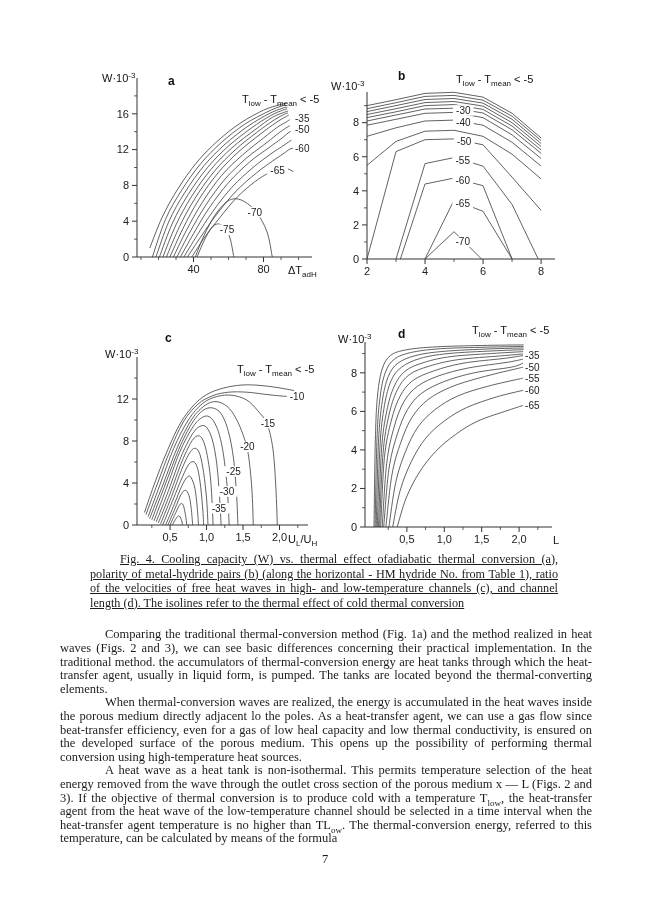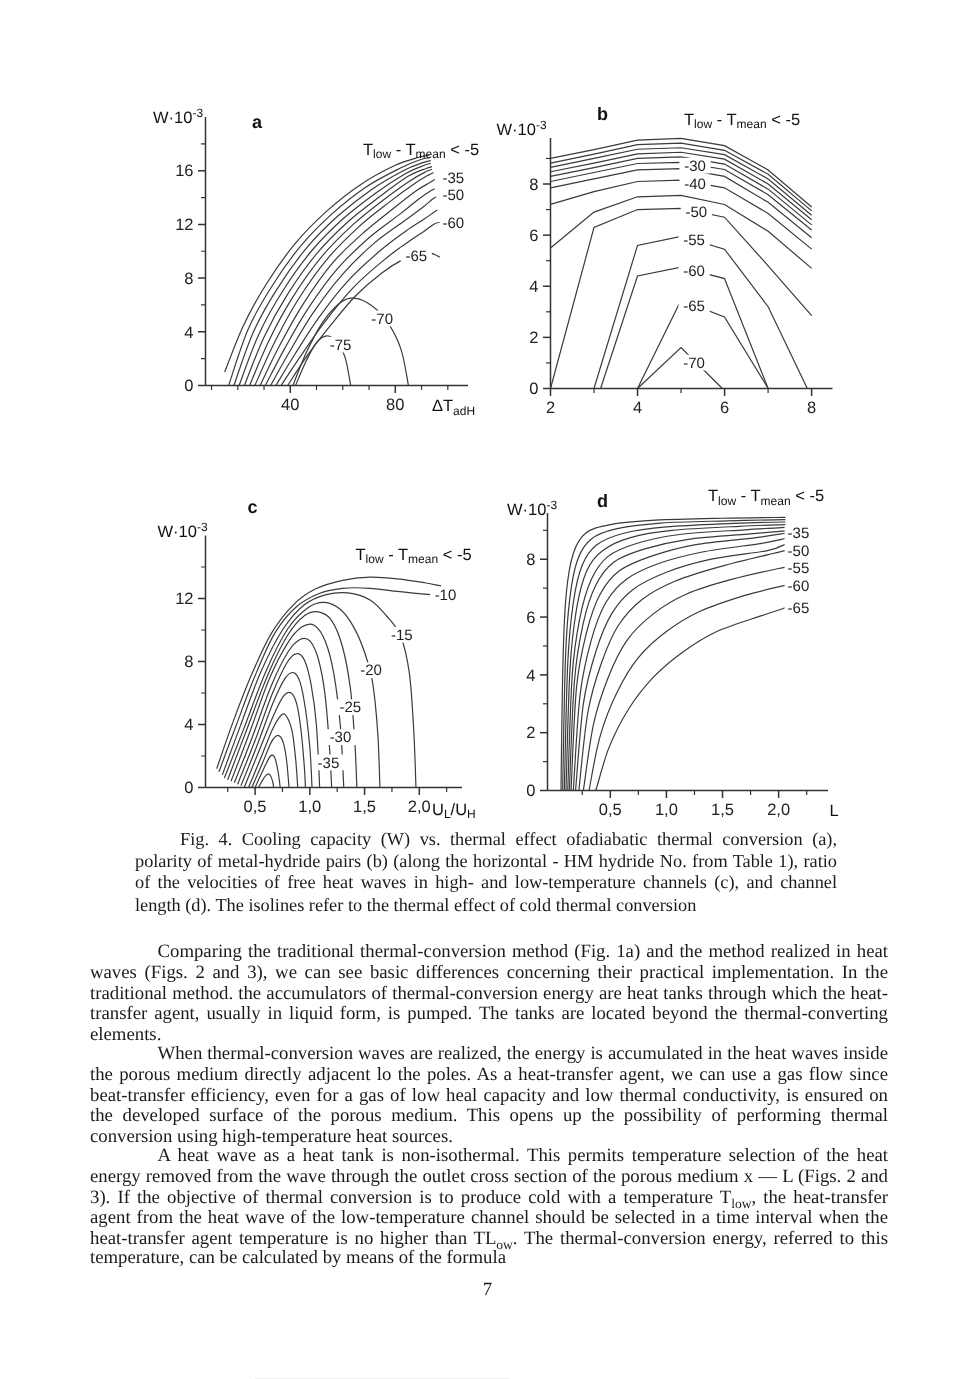--- a/index.html
+++ b/index.html
@@ -9,20 +9,21 @@
   }
   #figure-area{position:relative;width:650px;height:550px;}
   #figure-area svg{position:absolute;}
   .tick{font:11px "Liberation Sans",sans-serif;fill:#222;}
   .clabel{font:10px "Liberation Sans",sans-serif;fill:#222;}
   .legend,.axlabel{font:11px "Liberation Sans",sans-serif;fill:#111;}
   .letter{font:bold 12px "Liberation Sans",sans-serif;fill:#111;}
   .caption{
     margin:2px 92px 0 90px;font-size:12.2px;line-height:14.6px;text-align:justify;
     text-indent:30px;
+    text-decoration:underline;
   }
   .body-text{margin:18px 58px 0 60px;font-size:12.5px;line-height:13.6px;text-align:justify;}
   .body-text p{margin:0;text-indent:45px;}
   sub{font-size:9px;line-height:0;}
   .page-number{position:absolute;left:0;right:0;top:852px;text-align:center;font-size:12.5px;}
 </style>
 </head>
 <body>
 
 <div class="page">

